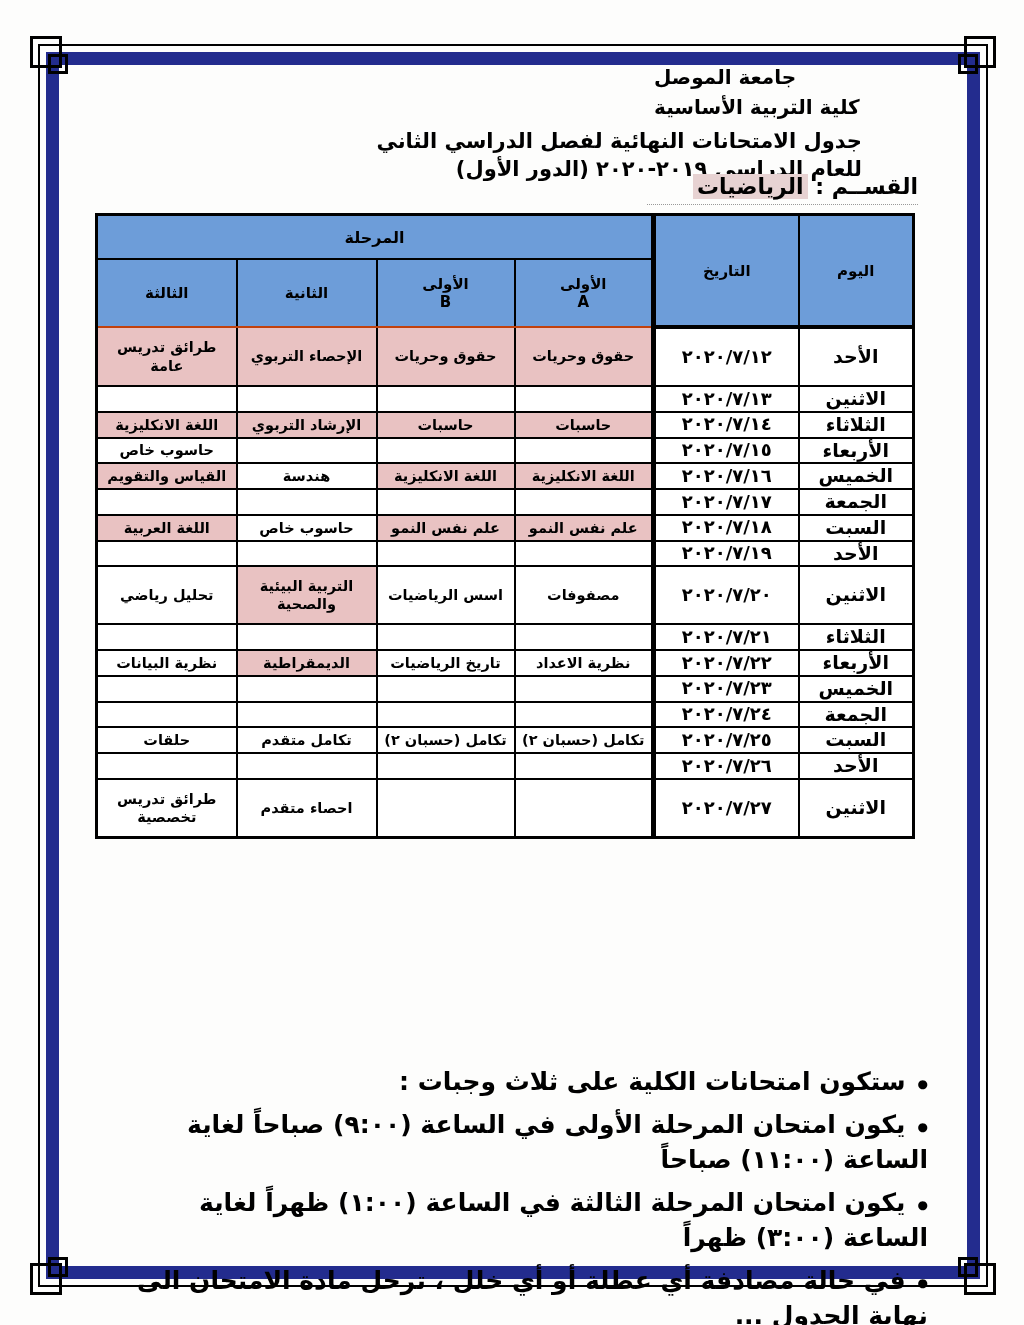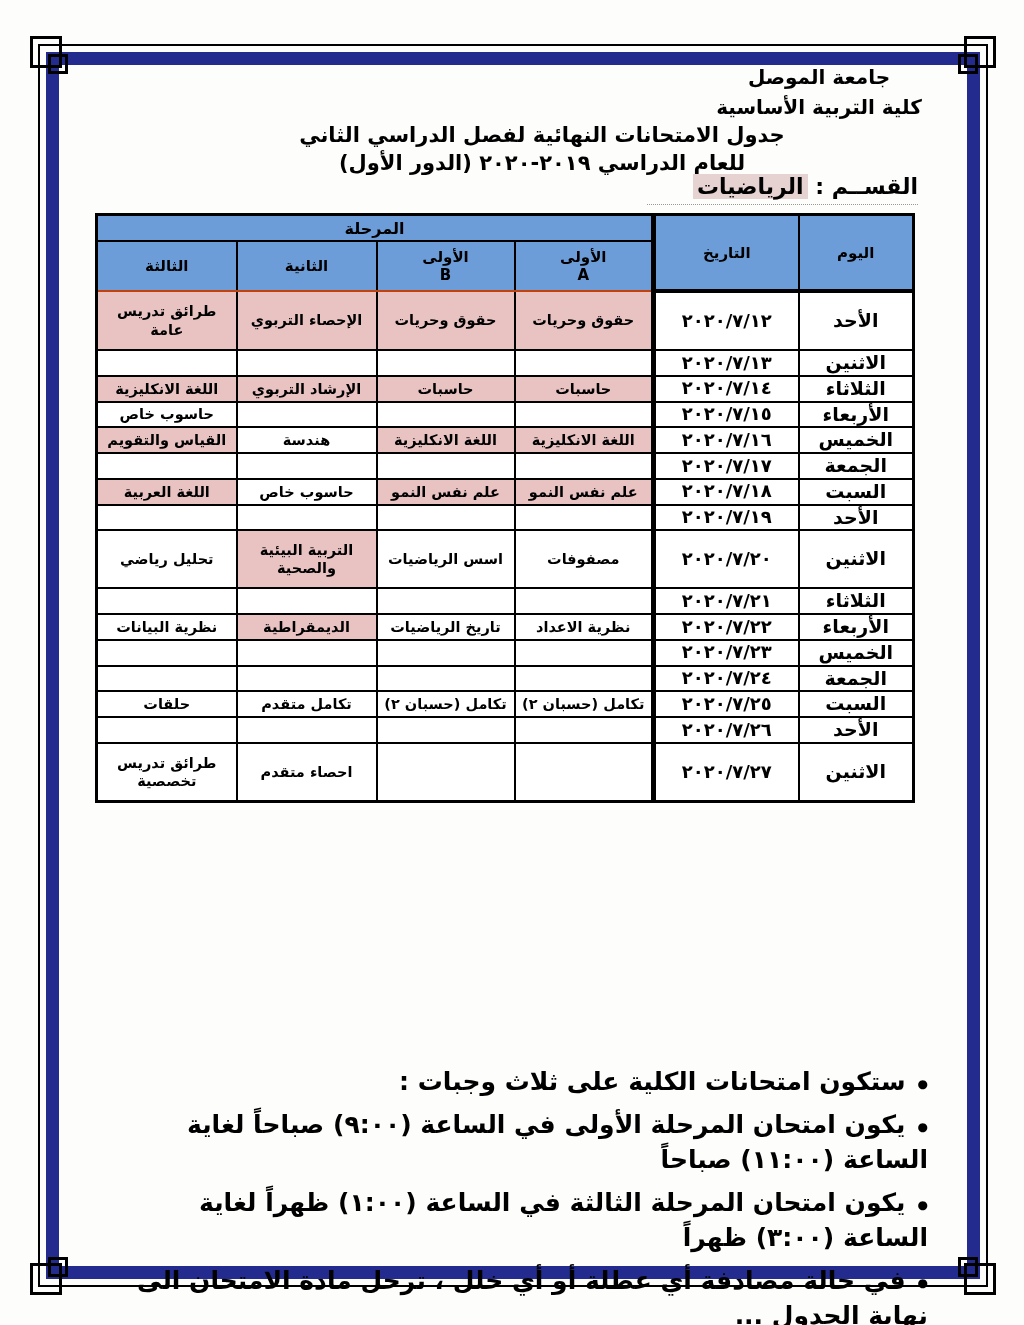--- a/index.html
+++ b/index.html
@@ -22,43 +22,43 @@
   .sq.big{width:26px;height:26px;}
   .sq.small{width:14px;height:14px;}
   .sq.big.tl{left:30px;top:36px;}   .sq.small.tl{left:48px;top:54px;}
   .sq.big.tr{right:28px;top:36px;}  .sq.small.tr{right:46px;top:54px;}
   .sq.big.bl{left:30px;bottom:30px;}  .sq.small.bl{left:48px;bottom:48px;}
   .sq.big.br{right:28px;bottom:30px;} .sq.small.br{right:46px;bottom:48px;}
 
   
   .university-block{
     position:absolute;top:62px;right:40px;width:330px;
-    text-align:center;font-size:20px;line-height:1.5;
+    text-align:left;font-size:20px;line-height:1.5;
   }
   .title-block{
-    position:absolute;top:121px;left:222px;width:640px;
-    text-align:center;font-size:21px;line-height:1.35;
+    position:absolute;top:127px;left:222px;width:640px;
+    text-align:right;font-size:21px;line-height:1.35;
   }
   .dept-block{
     position:absolute;top:174px;right:106px;
     font-size:22px;padding-bottom:5px;
     border-bottom:1px dotted #999;
     padding-left:46px;
   }
   .dept-value{background:var(--pink-light,#e7d2d2);padding:0 4px;}
 
   
   .table-wrap{position:absolute;top:213px;left:95px;}
   table{
     border-collapse:collapse;table-layout:fixed;width:817px;
     direction:rtl;background:#fff;
   }
   table{border:3px solid #000;}
   th,td{border:2px solid #000;text-align:center;vertical-align:middle;overflow:hidden;}
-  th{background:var(--blue,#6D9DD9);font-size:15px;padding:0;}
+  th{background:var(--blue,#6D9DD9);font-size:15px;padding:9px;}
   .stagegroup{height:24px;font-size:16px;}
   thead tr:last-child th{height:48px;border-bottom:2px solid #c2410c;line-height:1.2;}
   th[rowspan]{border-bottom:4px solid #000;}
   .col-a{border-left:2px solid #000;border-right:5px solid #000;}
   td{font-size:14.5px;line-height:1.25;padding:1px 2px;}
   td.daycol{font-size:19px;}
   td.datecol{font-size:18px;letter-spacing:1px;}
   tr.short td{height:22px;padding-top:0;padding-bottom:0;}
   tr.tall td{height:48px;padding:4px 2px;}
   td.pink{background:var(--pink,#E9C2C2);}

